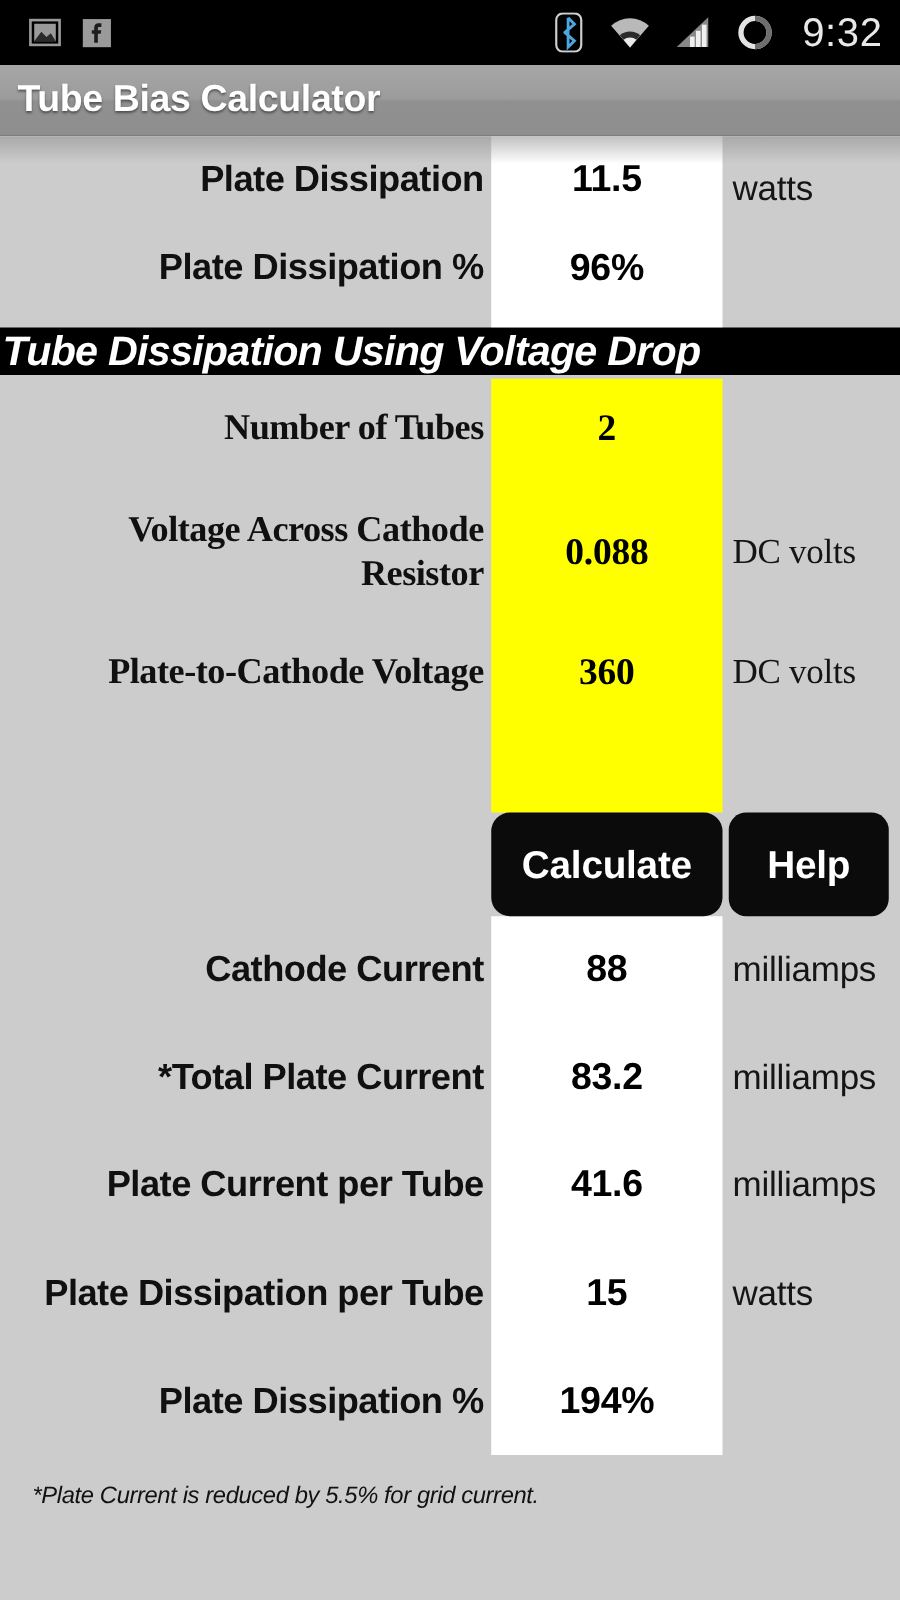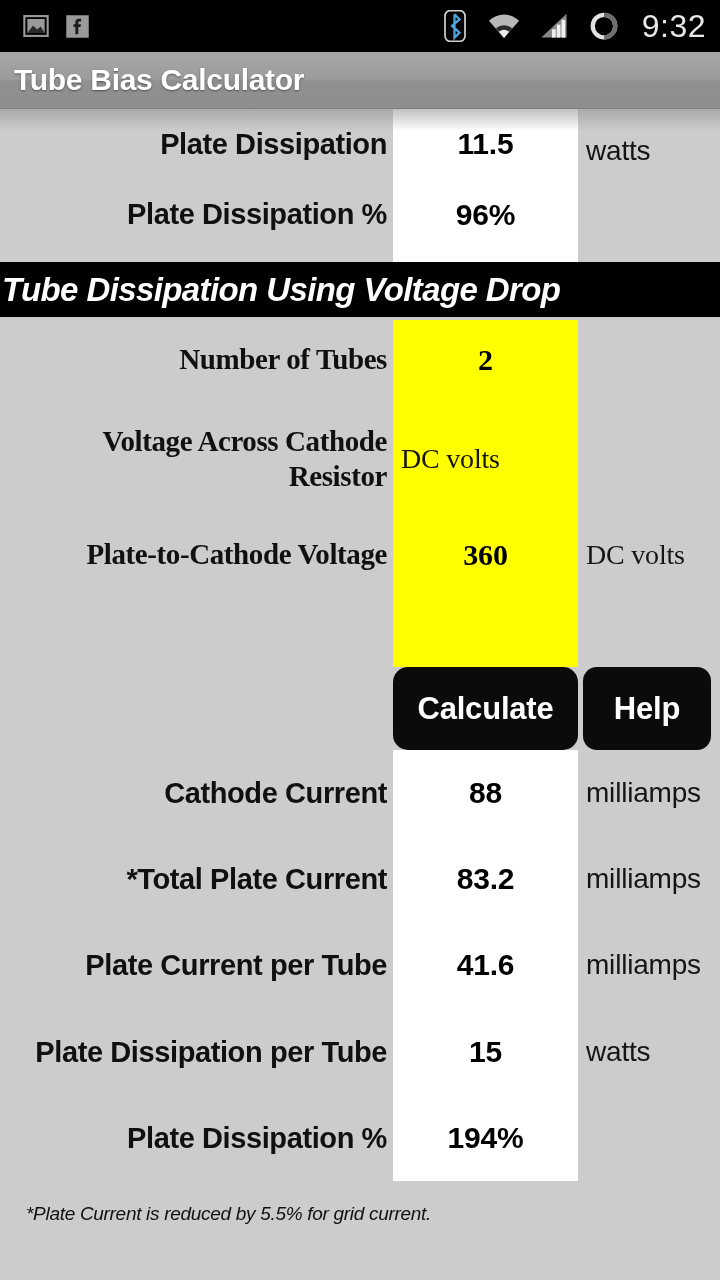--- a/index.html
+++ b/index.html
@@ -128,21 +128,21 @@
   
   .top-group { height: 153px; position: relative; overflow: hidden; }
   .top-group .field-col { top: 0; height: 153px; }
   .top-row-a { height: 58px; align-items: flex-end; }
   .top-row-a .lbl, .top-row-a .val { padding-bottom: 6px; }
   .top-row-b { height: 95px; }
 
   
   .banner {
     background: #000000;
-    height: 55px;
+    height: 38px;
     display: flex;
     align-items: center;
     padding-left: 2px;
     box-sizing: border-box;
   }
   .banner-text {
     color: #ffffff;
     font-size: 33px;
     font-weight: bold;
     font-style: italic;
@@ -277,20 +277,21 @@
     <div class="field-col field-yellow"></div>
 
     <div class="row in-r1">
       <div class="lbl">Number of Tubes</div>
       <div class="val">2</div>
       <div class="unit"></div>
     </div>
 
     <div class="row in-r2">
       <div class="lbl">Voltage Across Cathode Resistor</div>
+      <div class="val">0.088</div>
       <div class="unit">DC volts</div>
     </div>
 
 
     <div class="row in-r4">
       <div class="lbl">Plate-to-Cathode Voltage</div>
       <div class="val">360</div>
       <div class="unit">DC volts</div>
     </div>
   </div>

